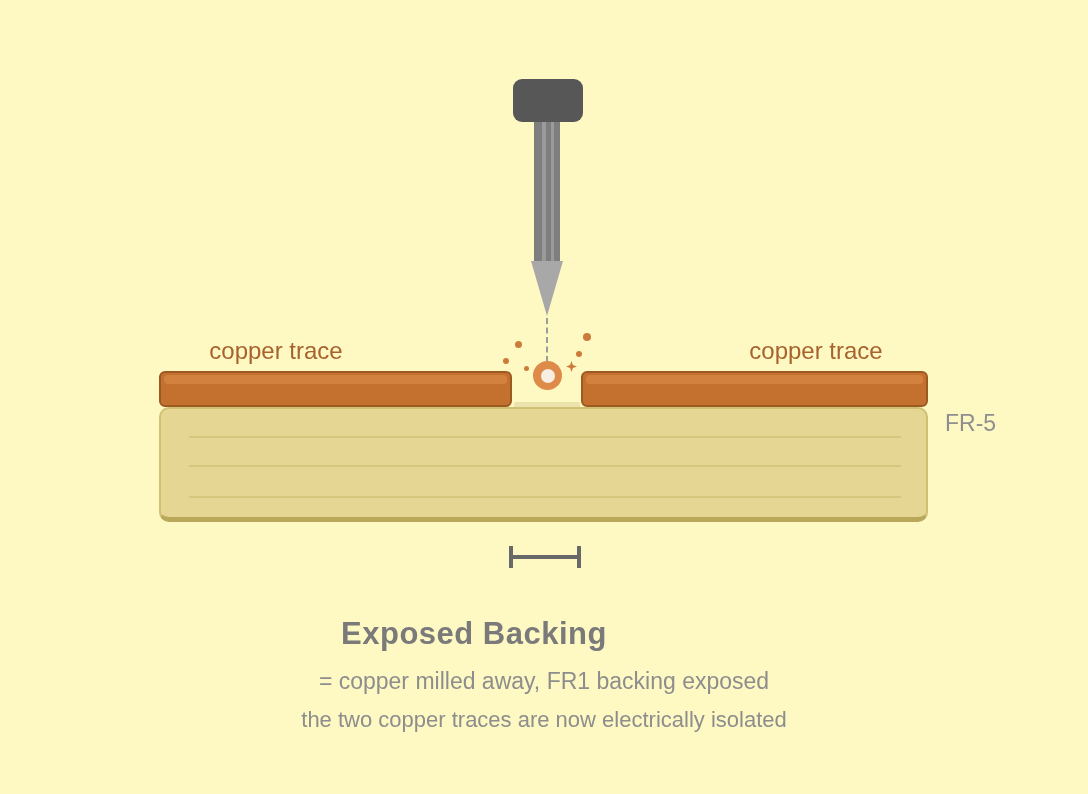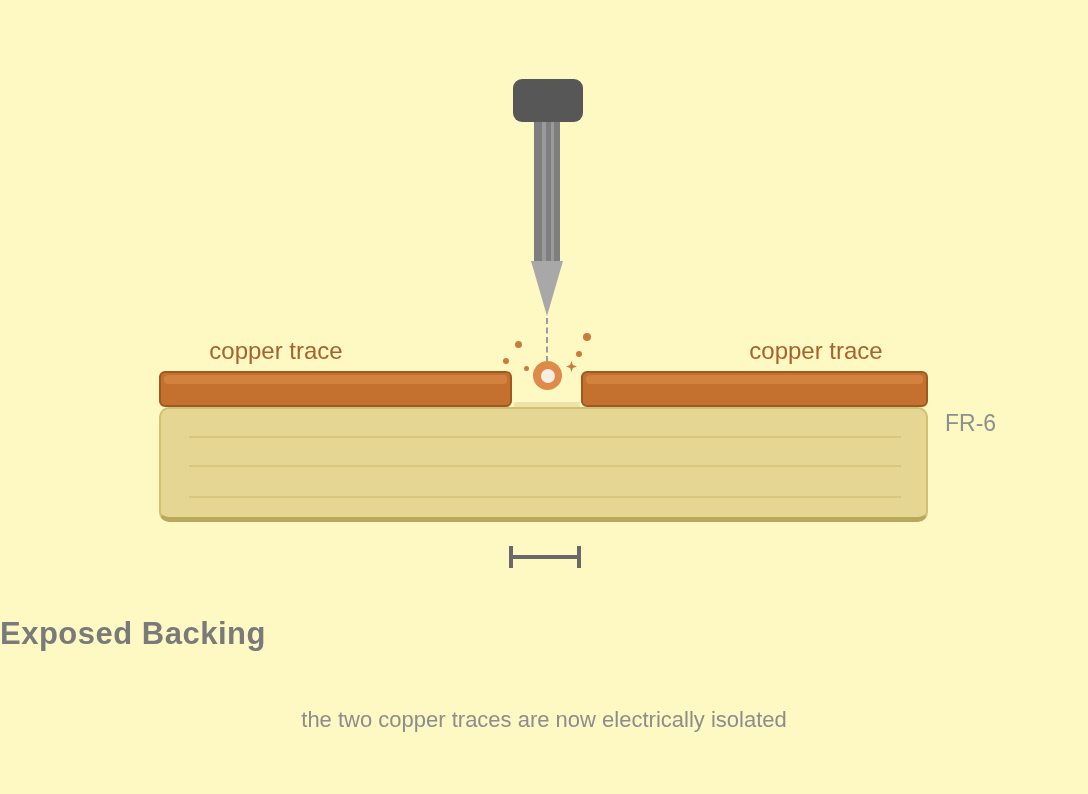--- a/index.html
+++ b/index.html
@@ -113,21 +113,21 @@
   }
 
   
   .dim-cap  { top: 546px; width: 4px; height: 22px; background: #696969; }
   .dim-cap.left  { left: 509px; }
   .dim-cap.right { left: 577px; }
   .dim-bar  { left: 509px; top: 555px; width: 72px; height: 4px; background: #696969; }
 
   
   .caption-title {
-    left: 0; top: 616px; width: 948px; text-align: left;
+    left: 0; top: 616px; width: 948px; text-align: center;
     color: #7a7a7a; font-size: 31px; font-weight: 700;
     letter-spacing: 0.5px;
   }
   .caption-sub {
     left: 0; top: 668px; width: 1088px; text-align: center;
     color: #8d8d8d; font-size: 23px; font-weight: 400;
   }
   .caption-note {
     left: 0; top: 707px; width: 1088px; text-align: center;
     color: #8d8d8d; font-size: 22px; font-weight: 400;
@@ -171,24 +171,25 @@
     <div class="trace-highlight"></div>
   </div>
   <div class="abs trace right">
     <div class="trace-highlight"></div>
   </div>
 
   <div class="abs mill-point">
     <div class="mill-point-center"></div>
   </div>
 
-  <div class="abs board-label">FR-6</div>
+  <div class="abs board-label">FR-5</div>
 
   <div>
     <div class="abs dim-cap left"></div>
     <div class="abs dim-bar"></div>
     <div class="abs dim-cap right"></div>
   </div>
 
   <div class="abs caption-title">Exposed Backing</div>
+  <div class="abs caption-sub">= copper milled away, FR1 backing exposed</div>
   <div class="abs caption-note">the two copper traces are now electrically isolated</div>
 
 </div>
 
 </body></html>

